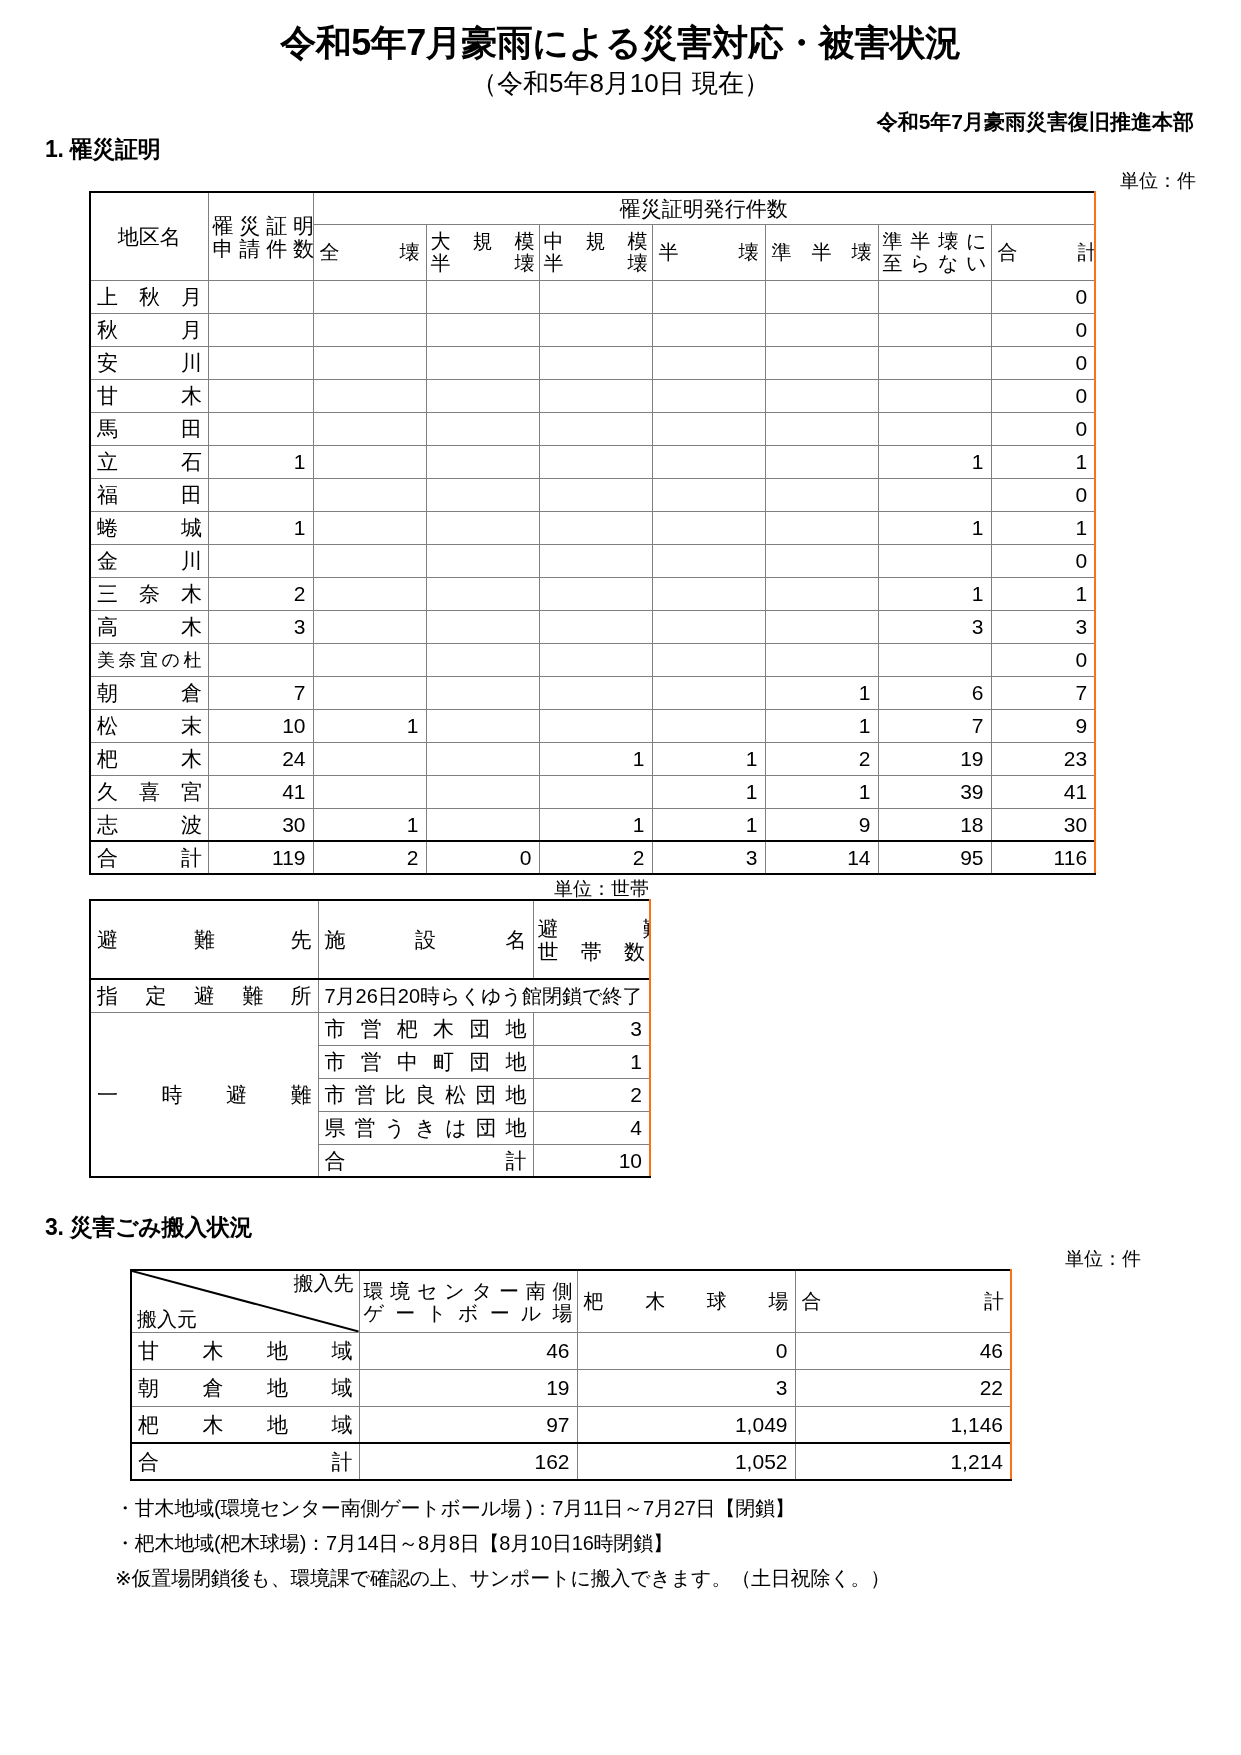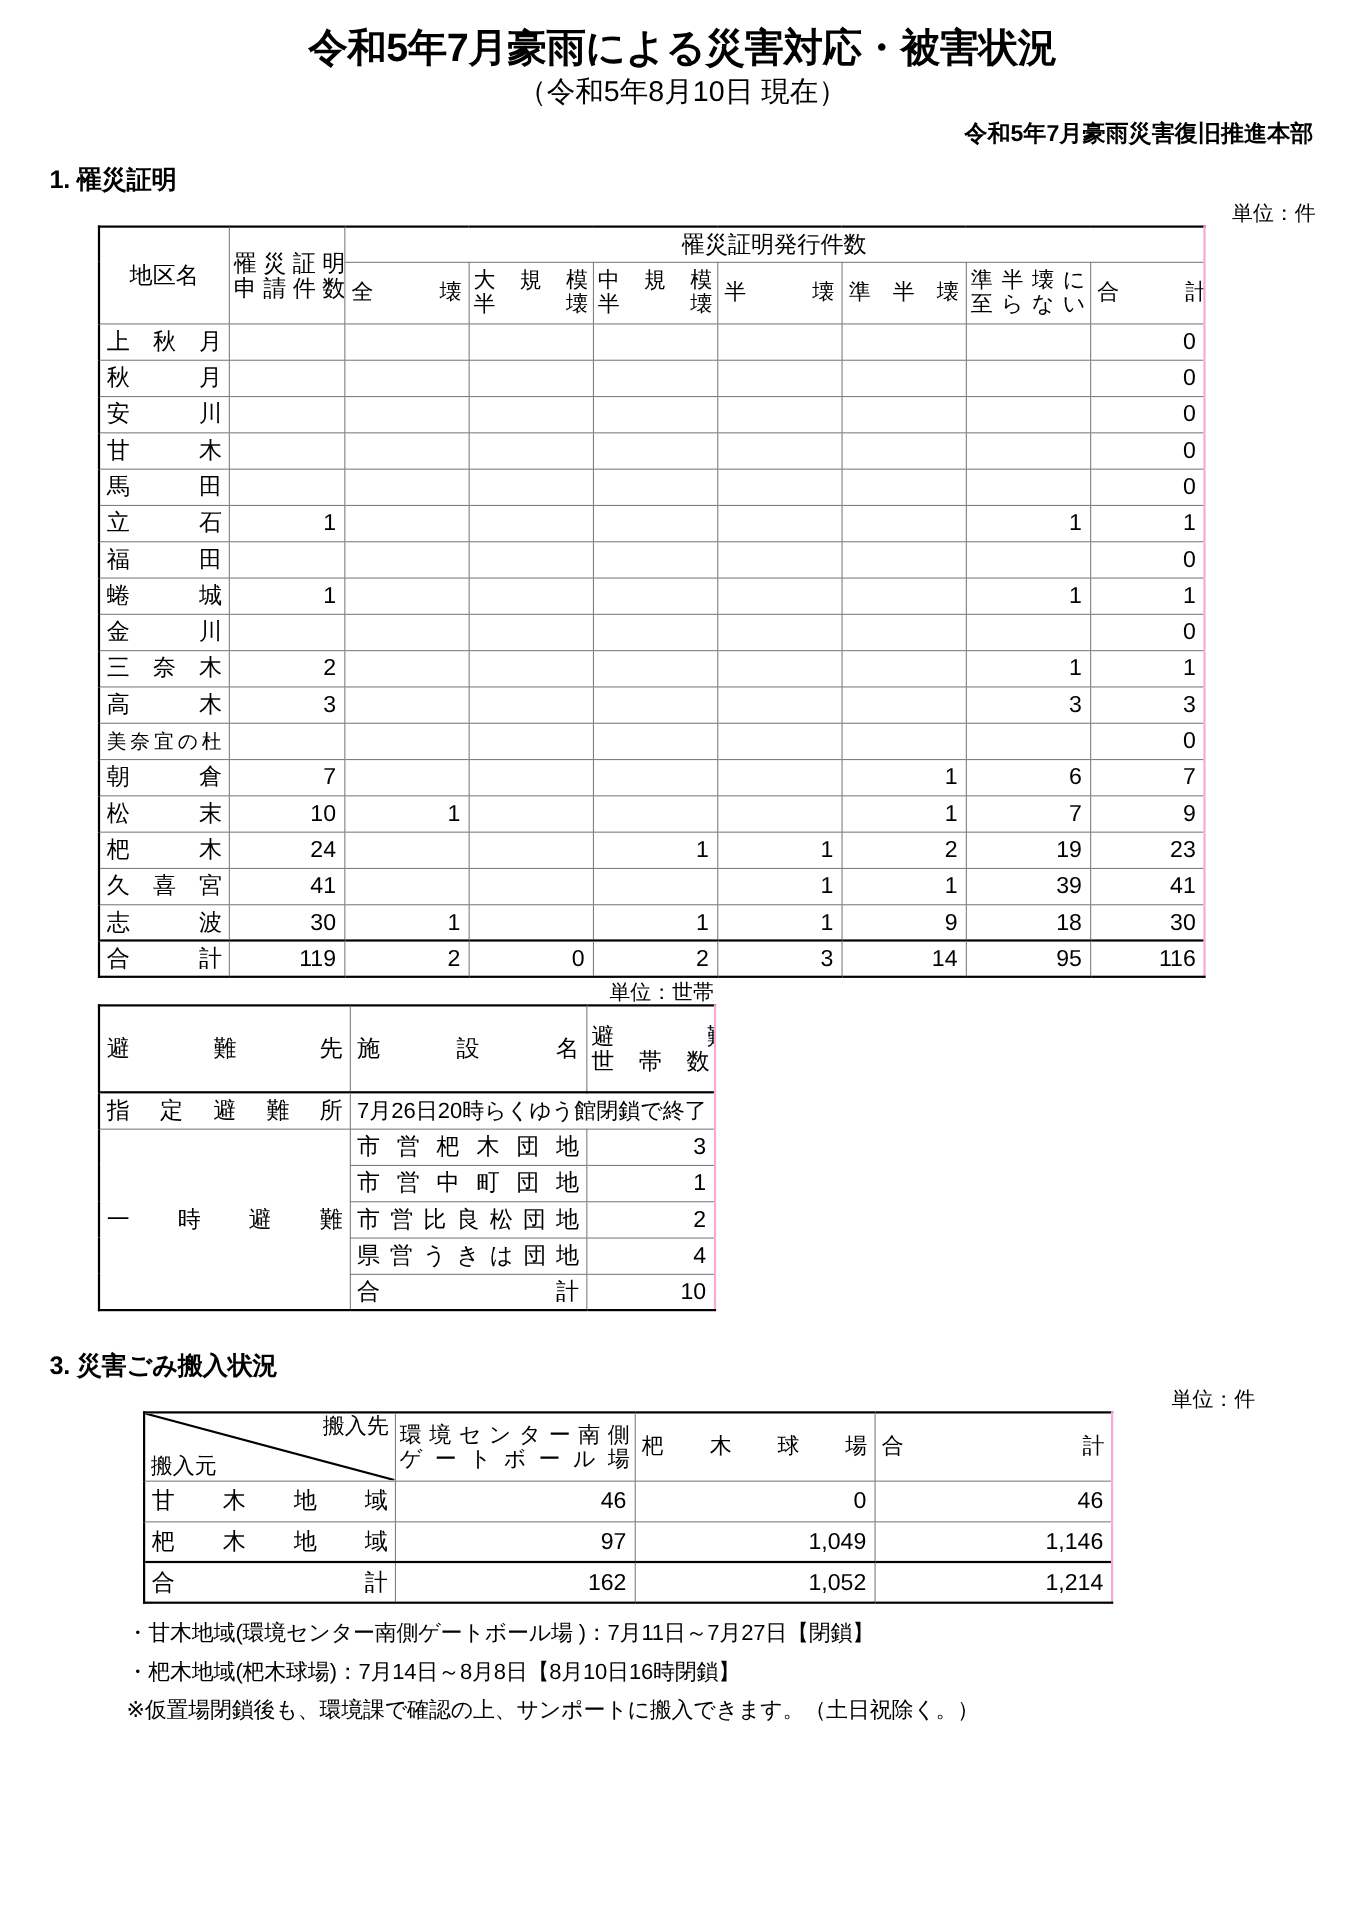--- a/index.html
+++ b/index.html
@@ -38,21 +38,20 @@
     font-weight: bold;
     margin-top: 10px;
     padding-right: 2px;
     line-height: 1.2;
   }
 
   
   .sec-title {
     font-size: 23px;
     font-weight: bold;
-    margin-top: 14px;
     margin-bottom: 2px;
     letter-spacing: -0.3px;
   }
   .unit-label {
     font-size: 19px;
     text-align: right;
     line-height: 1.1;
   }
   .unit-row { position: relative; height: 24px; }
   .unit-row .unit-label { position: absolute; right: 0; bottom: 0; }
@@ -74,21 +73,21 @@
     overflow: hidden;
   }
   .num { text-align: right; padding-right: 7px; }
   .ctr { text-align: center; }
   .jst { text-align: justify; text-align-last: justify; padding: 0 6px; }
 
   
   .t-top { border-top: 2px solid #000; }
   .t-bot { border-bottom: 2px solid #000; }
   .t-left { border-left: 2px solid #000; }
-  .t-right { border-right: 2px solid #f9a8d4; }
+  .t-right { border-right: 2px solid #f97316; }
 
   
   #tbl1 { width: 1005px; margin-left: 44px; }
   #tbl1 td { height: 33px; }
   #tbl1 .hdr-grp { height: 32px; font-size: 21px; }
   #tbl1 .hdr-sub { height: 56px; font-size: 20px; }
   .vstack { display: flex; flex-direction: column; justify-content: center; height: 100%; }
   .vstack span { display: block; line-height: 1.1; text-align: justify; text-align-last: justify; }
   .small-name { font-size: 18px; margin-top: 44px; }
 
@@ -463,20 +462,26 @@
       </tr>
     </tbody>
     <tbody id="tbl3-body">
         <tr>
           <td class="jst t-left">甘　木　地　域</td>
           <td class="num">46</td>
           <td class="num">0</td>
           <td class="num t-right">46</td>
         </tr>
         <tr>
+          <td class="jst t-left">朝　倉　地　域</td>
+          <td class="num">19</td>
+          <td class="num">3</td>
+          <td class="num t-right">22</td>
+        </tr>
+        <tr>
           <td class="jst t-left">杷　木　地　域</td>
           <td class="num">97</td>
           <td class="num">1,049</td>
           <td class="num t-right">1,146</td>
         </tr>
       </tbody>
     <tbody id="tbl3-total">
         <tr>
           <td class="jst t-left t-top t-bot">合　　　　計</td>
           <td class="num t-top t-bot">162</td>

